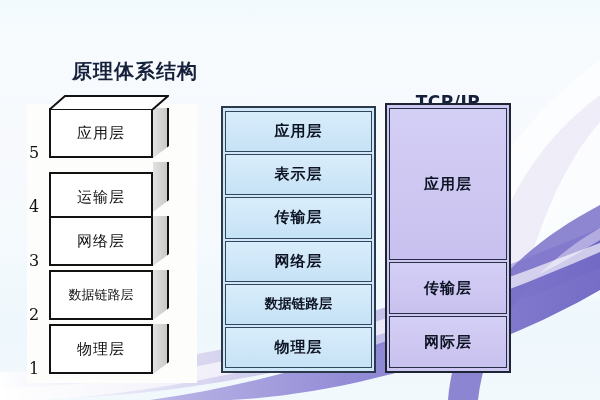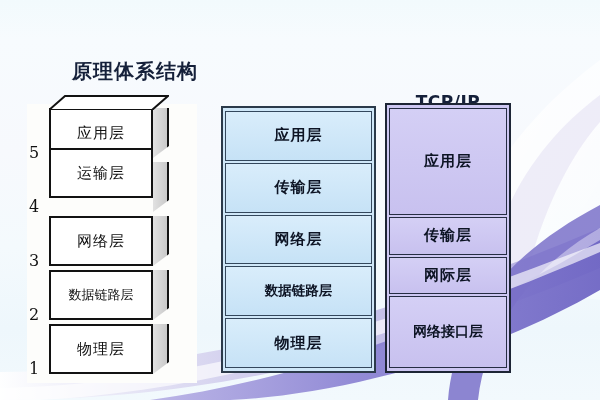--- a/index.html
+++ b/index.html
@@ -169,21 +169,21 @@
     <svg id="stack-top" viewBox="0 0 120 15" preserveAspectRatio="none">
       <polygon points="0,15 16,1 119,1 103,15" fill="#ffffff" stroke="#121212" stroke-width="2"></polygon>
     </svg>
 
     <div class="side" style="top:0px;"></div>
     <div class="lyr" style="top:0px;">
       <span>应用层</span>
     </div>
 
     <div class="side" style="top:54px;"></div>
-    <div class="lyr" style="top:40px;">
+    <div class="lyr" style="top:64px;">
       <span>运输层</span>
     </div>
 
     <div class="side" style="top:108px;"></div>
     <div class="lyr" style="top:108px;">
       <span>网络层</span>
     </div>
 
     <div class="side" style="top:162px;"></div>
     <div class="lyr narrow" style="top:162px;">
@@ -201,20 +201,23 @@
   <div class="row-num" style="top:251px;">3</div>
   <div class="row-num" style="top:305px;">2</div>
   <div class="row-num" style="top:359px;">1</div>
 
 
   <div id="osi-table">
     <div class="osi-row">
       <span>应用层</span>
     </div>
     <div class="osi-row">
+      <span>表示层</span>
+    </div>
+    <div class="osi-row">
       <span>传输层</span>
     </div>
     <div class="osi-row">
       <span>网络层</span>
     </div>
     <div class="osi-row small">
       <span>数据链路层</span>
     </div>
     <div class="osi-row">
       <span>物理层</span>
@@ -226,18 +229,15 @@
   <div id="tcpip-table">
     <div class="tcp-row" style="flex:3 1 0;">
       <span>应用层</span>
     </div>
     <div class="tcp-row" style="flex:1 1 0;">
       <span>传输层</span>
     </div>
     <div class="tcp-row" style="flex:1 1 0;">
       <span>网际层</span>
     </div>
-    <div class="tcp-row small" style="flex:2 1 0;">
-      <span>网络接口层</span>
-    </div>
   </div>
 
 </div>
 
 </body></html>

